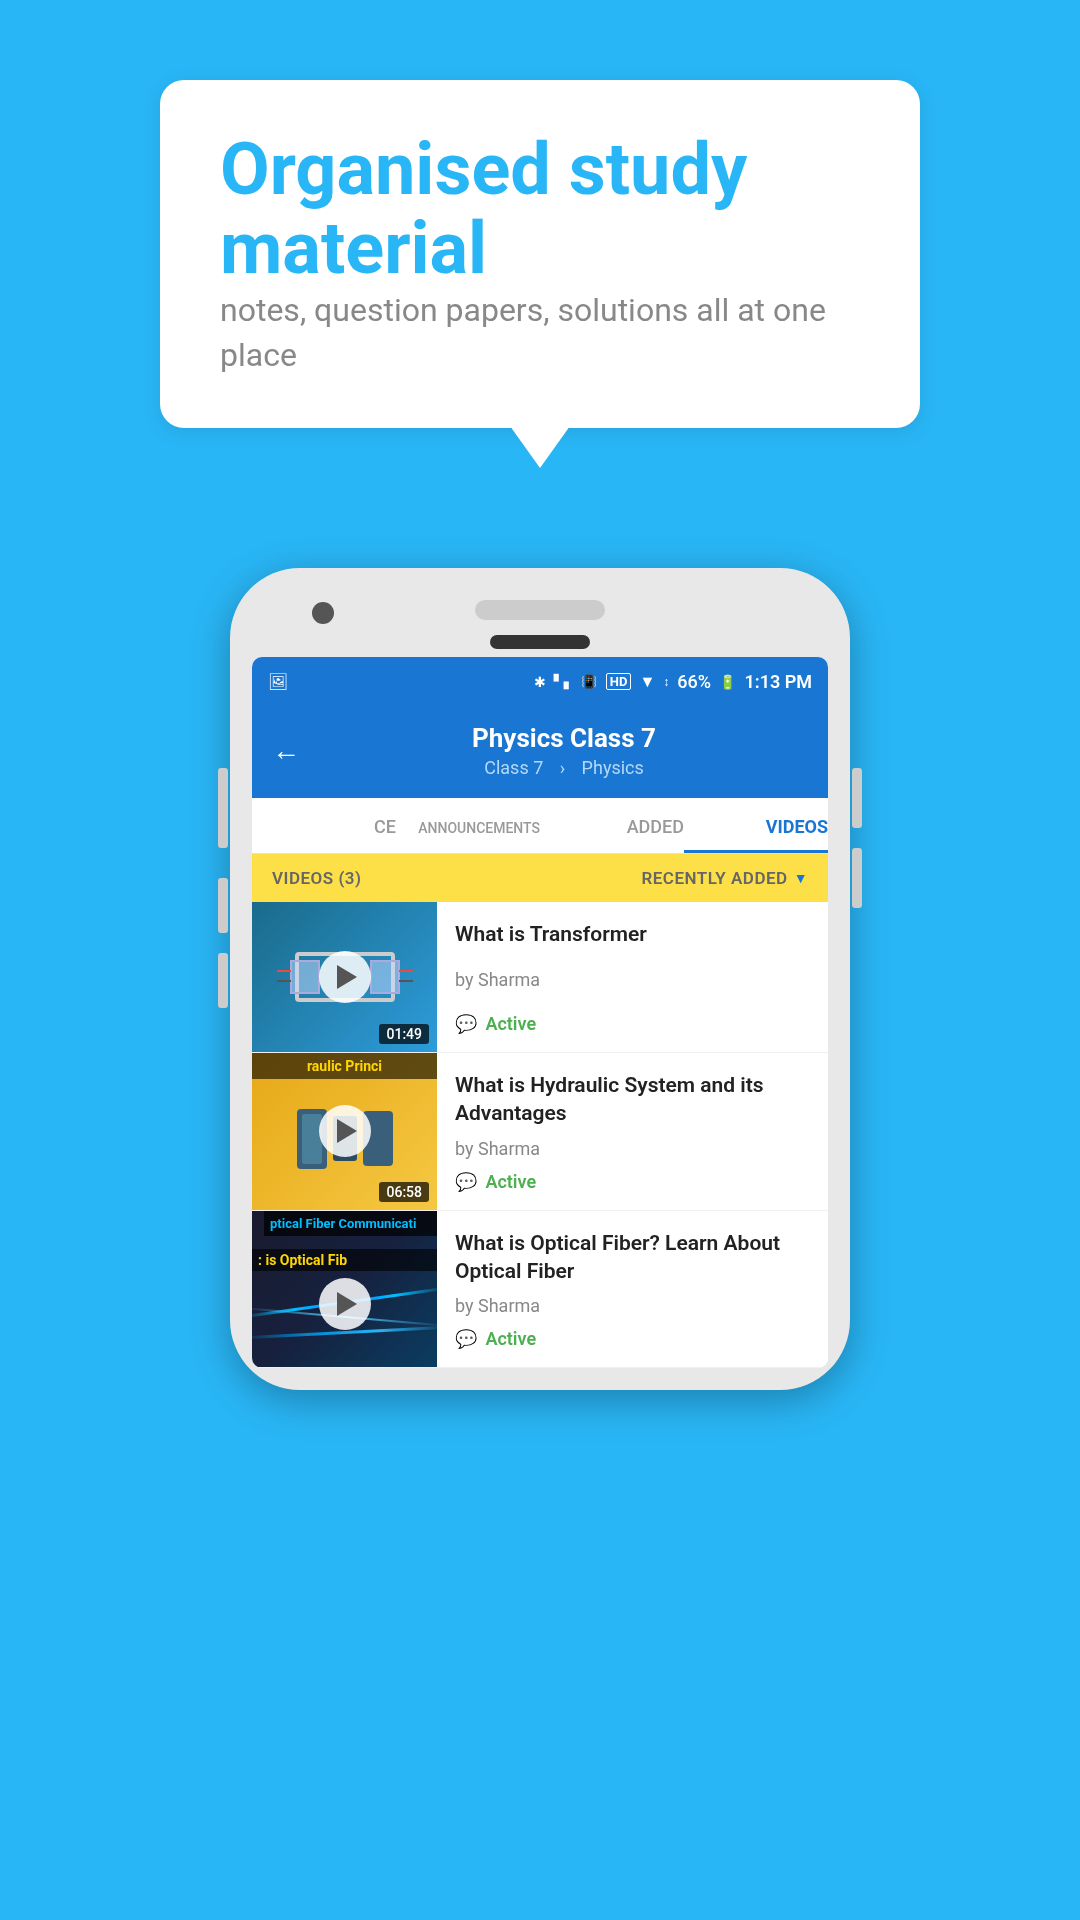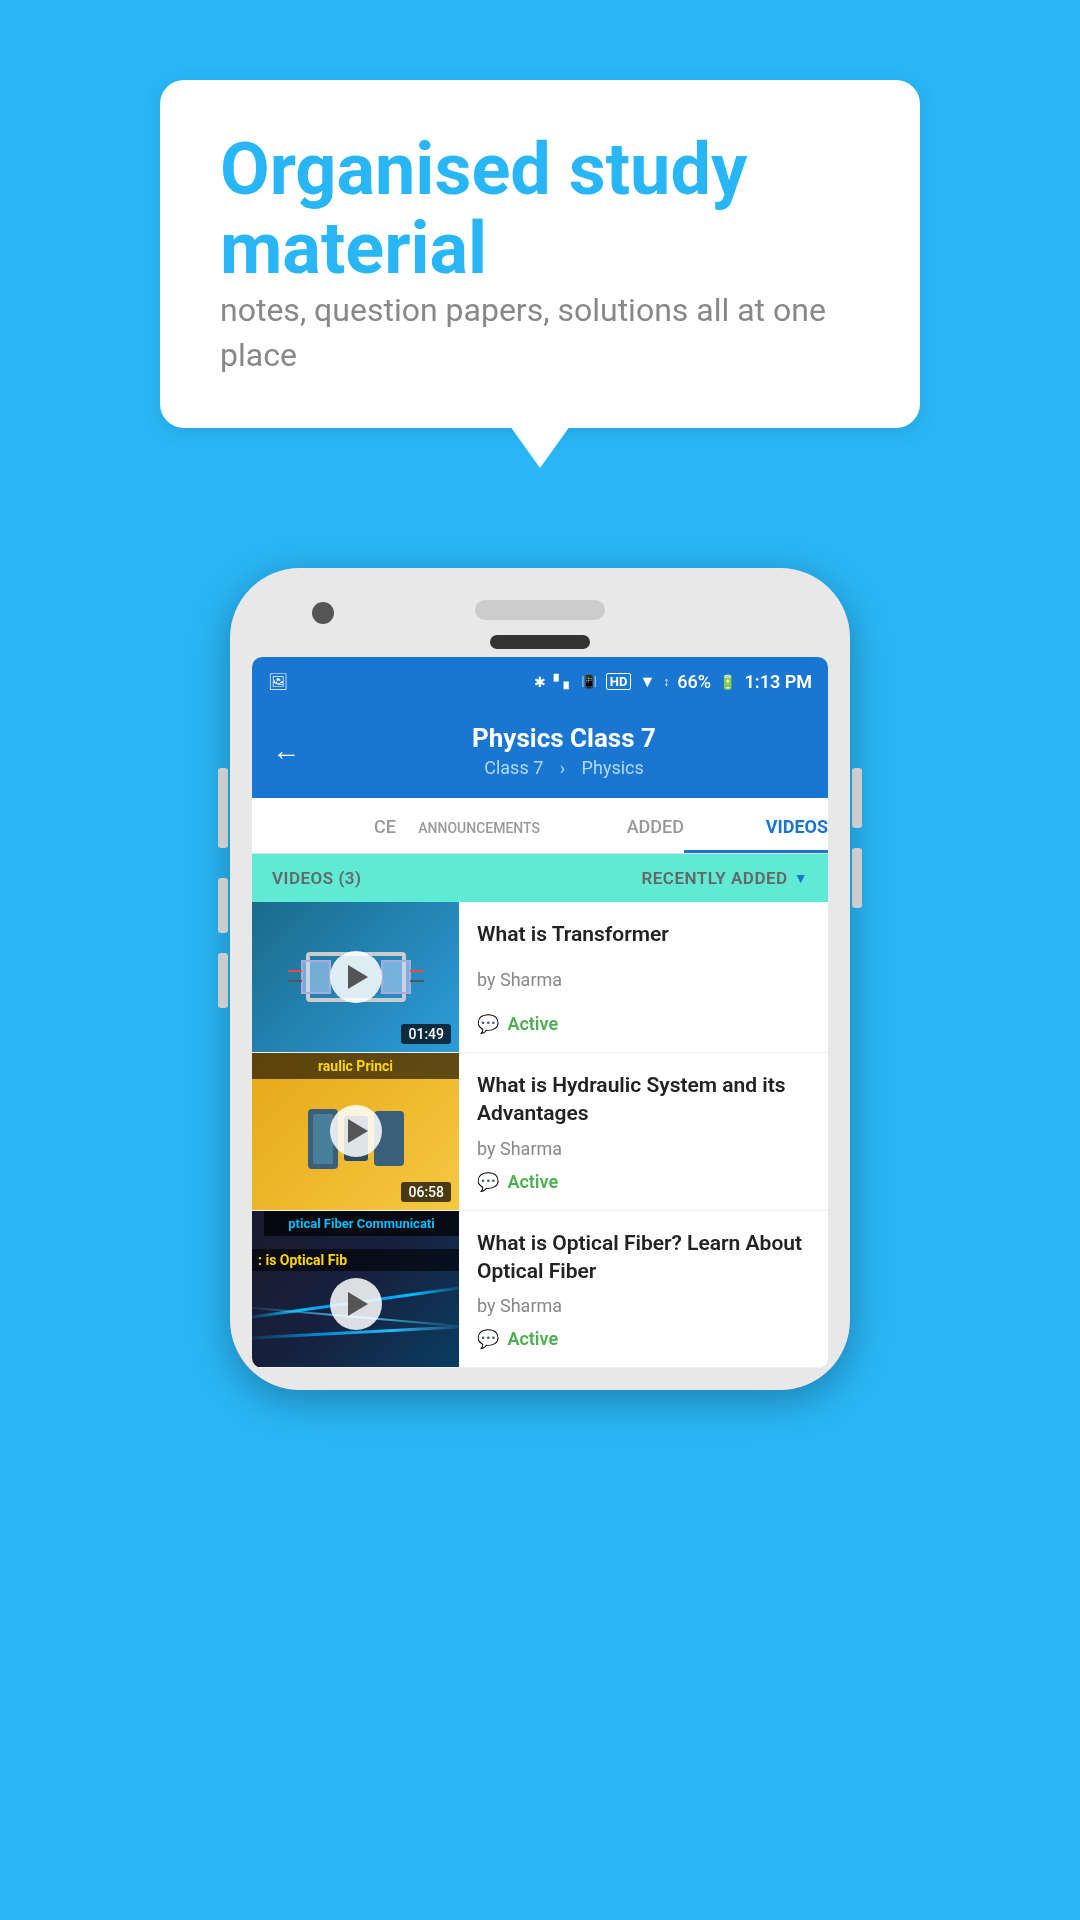--- a/index.html
+++ b/index.html
@@ -206,21 +206,21 @@
       position: absolute;
       bottom: 0;
       left: 0;
       right: 0;
       height: 3px;
       background: #1976D2;
     }
 
     
     .videos-filter-bar {
-      background: #5eead4;
+      background: #fde047;
       padding: 14px 20px;
       display: flex;
       justify-content: space-between;
       align-items: center;
     }
 
     .videos-count {
       font-size: 17px;
       color: #666;
       font-weight: 600;
@@ -247,21 +247,21 @@
       background: white;
     }
 
     .video-item {
       display: flex;
       border-bottom: 1px solid #f0f0f0;
       align-items: stretch;
     }
 
     .video-thumbnail {
-      width: 207px;
+      width: 185px;
       min-height: 150px;
       background: #2196F3;
       position: relative;
       flex-shrink: 0;
       overflow: hidden;
     }
 
     .video-thumb-1 {
       background: linear-gradient(135deg, #1a6b8a 0%, #2d9cdb 100%);
     }
@@ -366,21 +366,21 @@
     .optical-banner {
       position: absolute;
       top: 0;
       left: 0;
       right: 0;
       background: rgba(0,0,0,0.7);
       color: #00BFFF;
       font-size: 13px;
       font-weight: 700;
       padding: 5px 6px;
-      text-align: center;
+      text-align: left;
       margin-left: 12px;
     }
 
     .optical-banner2 {
       position: absolute;
       top: 38px;
       left: 0;
       right: 0;
       background: rgba(0,0,0,0.6);
       color: #FFD700;

